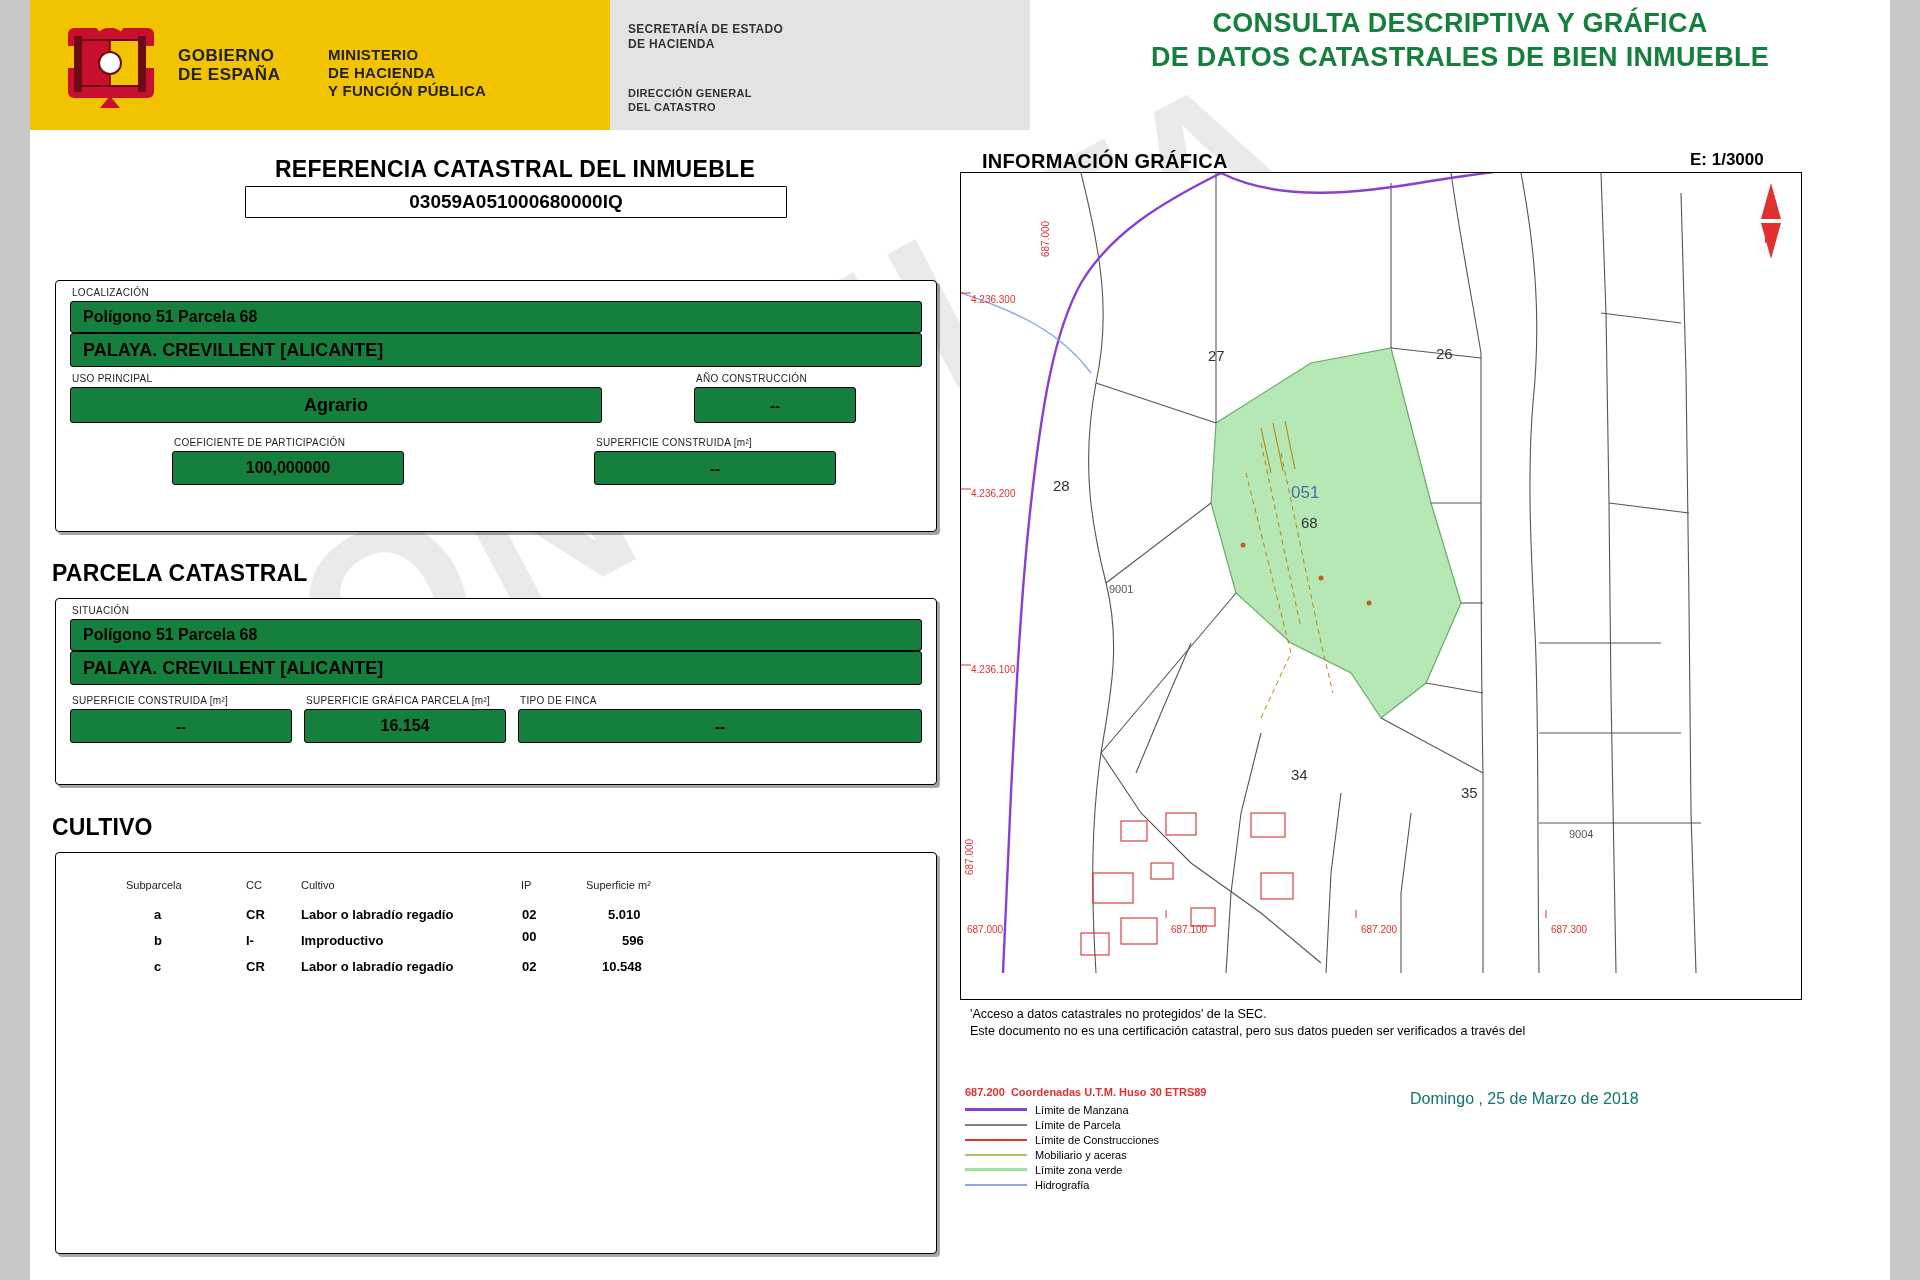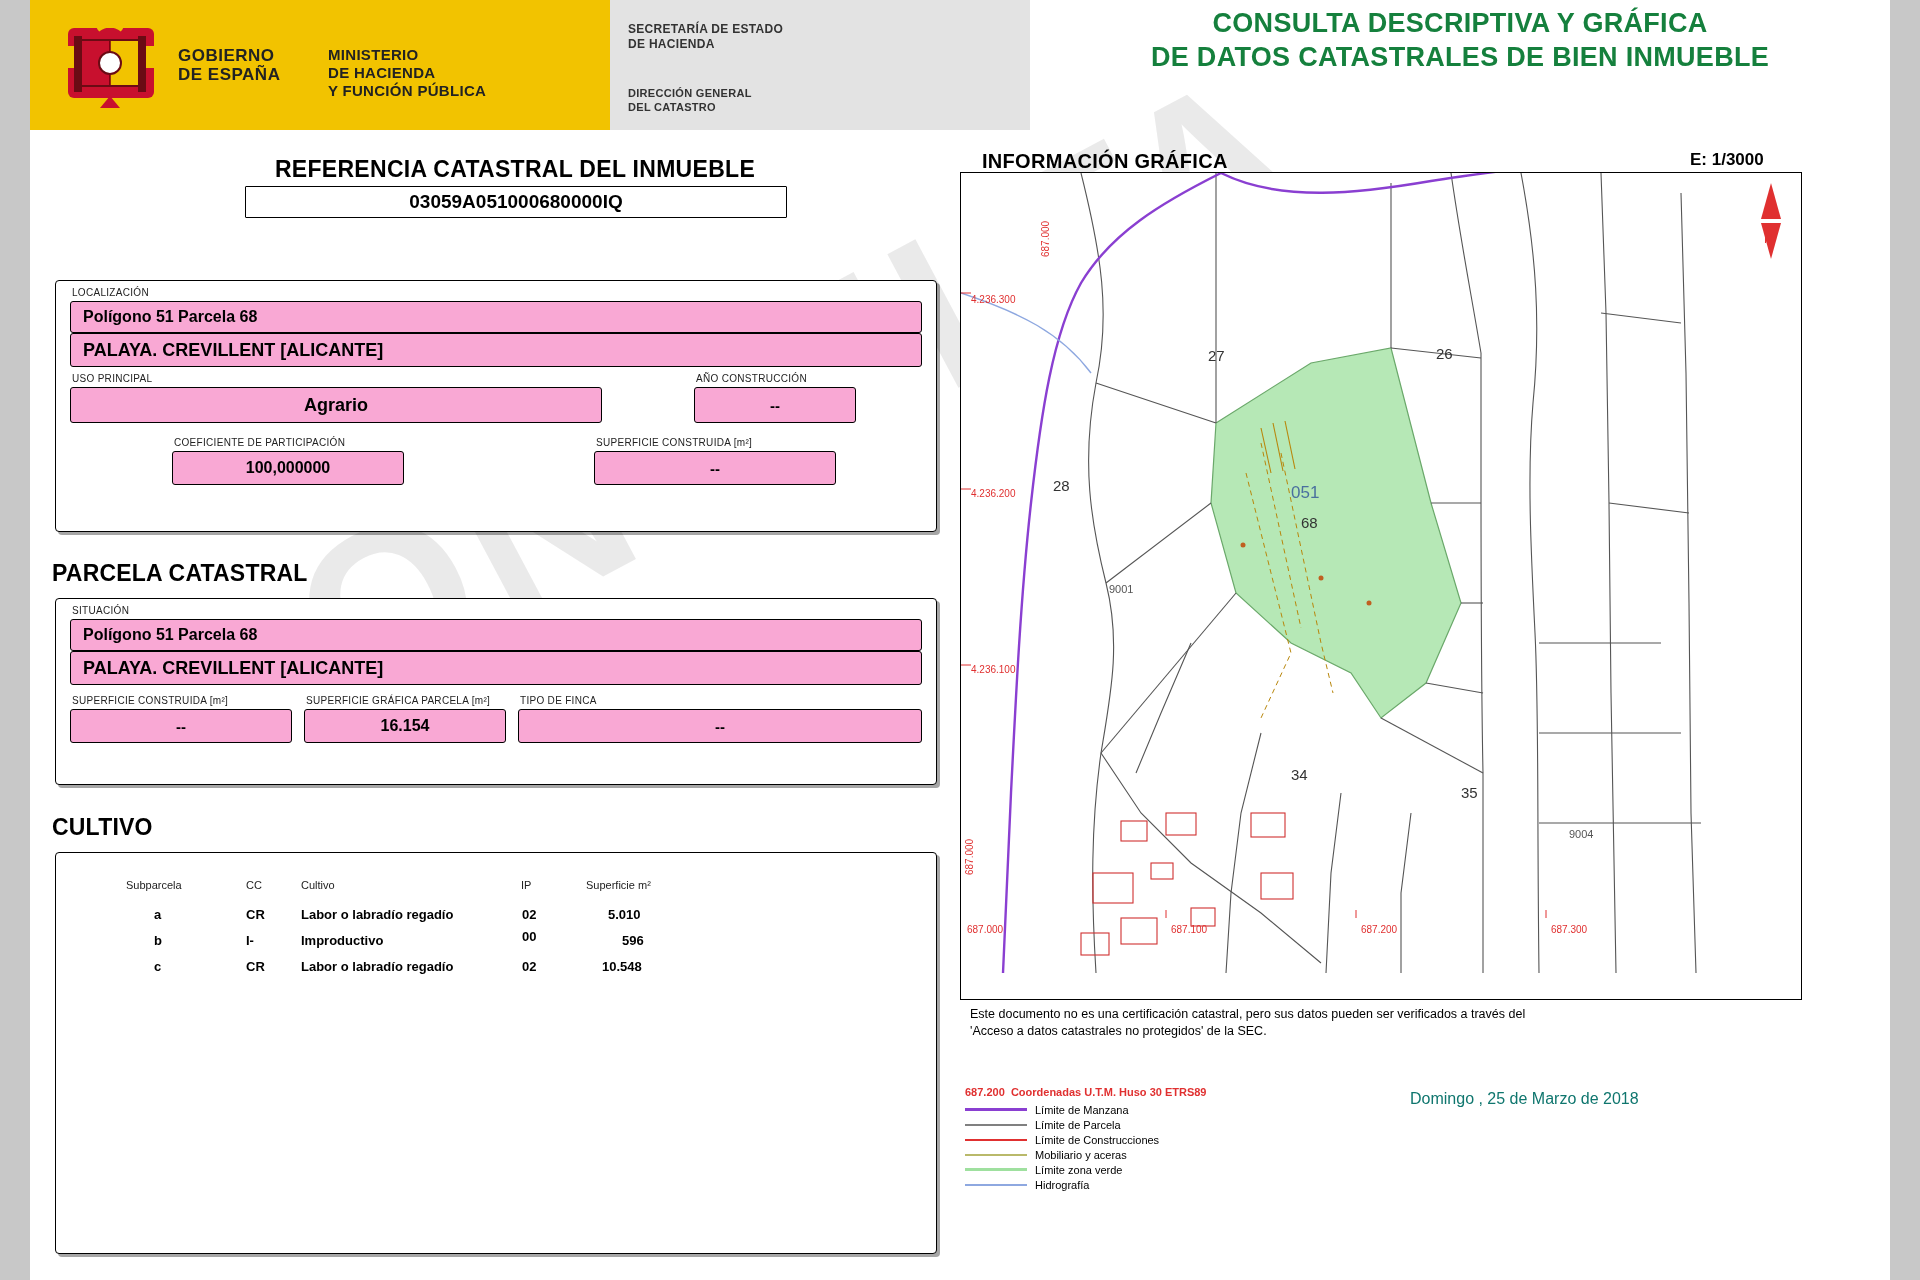--- a/index.html
+++ b/index.html
@@ -85,21 +85,21 @@
   }
   .sec-head{
     position:absolute;font-size:23px;font-weight:bold;letter-spacing:.2px;
   }
   .panel{
     position:absolute;border:1px solid #000;border-radius:4px;
     box-shadow:3px 3px 0 rgba(0,0,0,.35);
     background:#fff;
   }
   .fieldbox{
-    position:absolute;border:1px solid #000;border-radius:3px;background:#f9a8d4;
+    position:absolute;border:1px solid #000;border-radius:3px;background:#15803d;
     display:flex;align-items:center;
   }
   .flabel{
     position:absolute;font-size:10px;color:#222;letter-spacing:.3px;
   }
   .fval{
     font-size:16px;font-weight:bold;padding-left:12px;color:#000;
   }
   .dash{font-size:15px;font-weight:bold;}
 
@@ -401,22 +401,22 @@
       <g>
         <polygon points="810,10 820,46 800,46" fill="#e03030"></polygon>
         <polygon points="810,86 820,50 800,50" fill="#e03030"></polygon>
         <text x="803" y="70" font-family="Liberation Sans, sans-serif" font-size="12" fill="#e03030">N</text>
       </g>
     </svg>
     
   </div>
 
   <div class="mapnote">
+    <div>'Acceso a datos catastrales no protegidos' de la SEC.</div>
     <div>Este documento no es una certificación catastral, pero sus datos pueden ser verificados a través del</div>
-    <div>'Acceso a datos catastrales no protegidos' de la SEC.</div>
   </div>
 
   <div class="legend">
     <div class="coordline">
       <span class="num">687.200</span>
       &nbsp;<span>Coordenadas U.T.M. Huso 30 ETRS89</span>
     </div>
     <div class="lgrow">
       <span class="lgswatch" style="border-color:#8a3fd1;border-top-width:3px;"></span>
       <span>Límite de Manzana</span>

